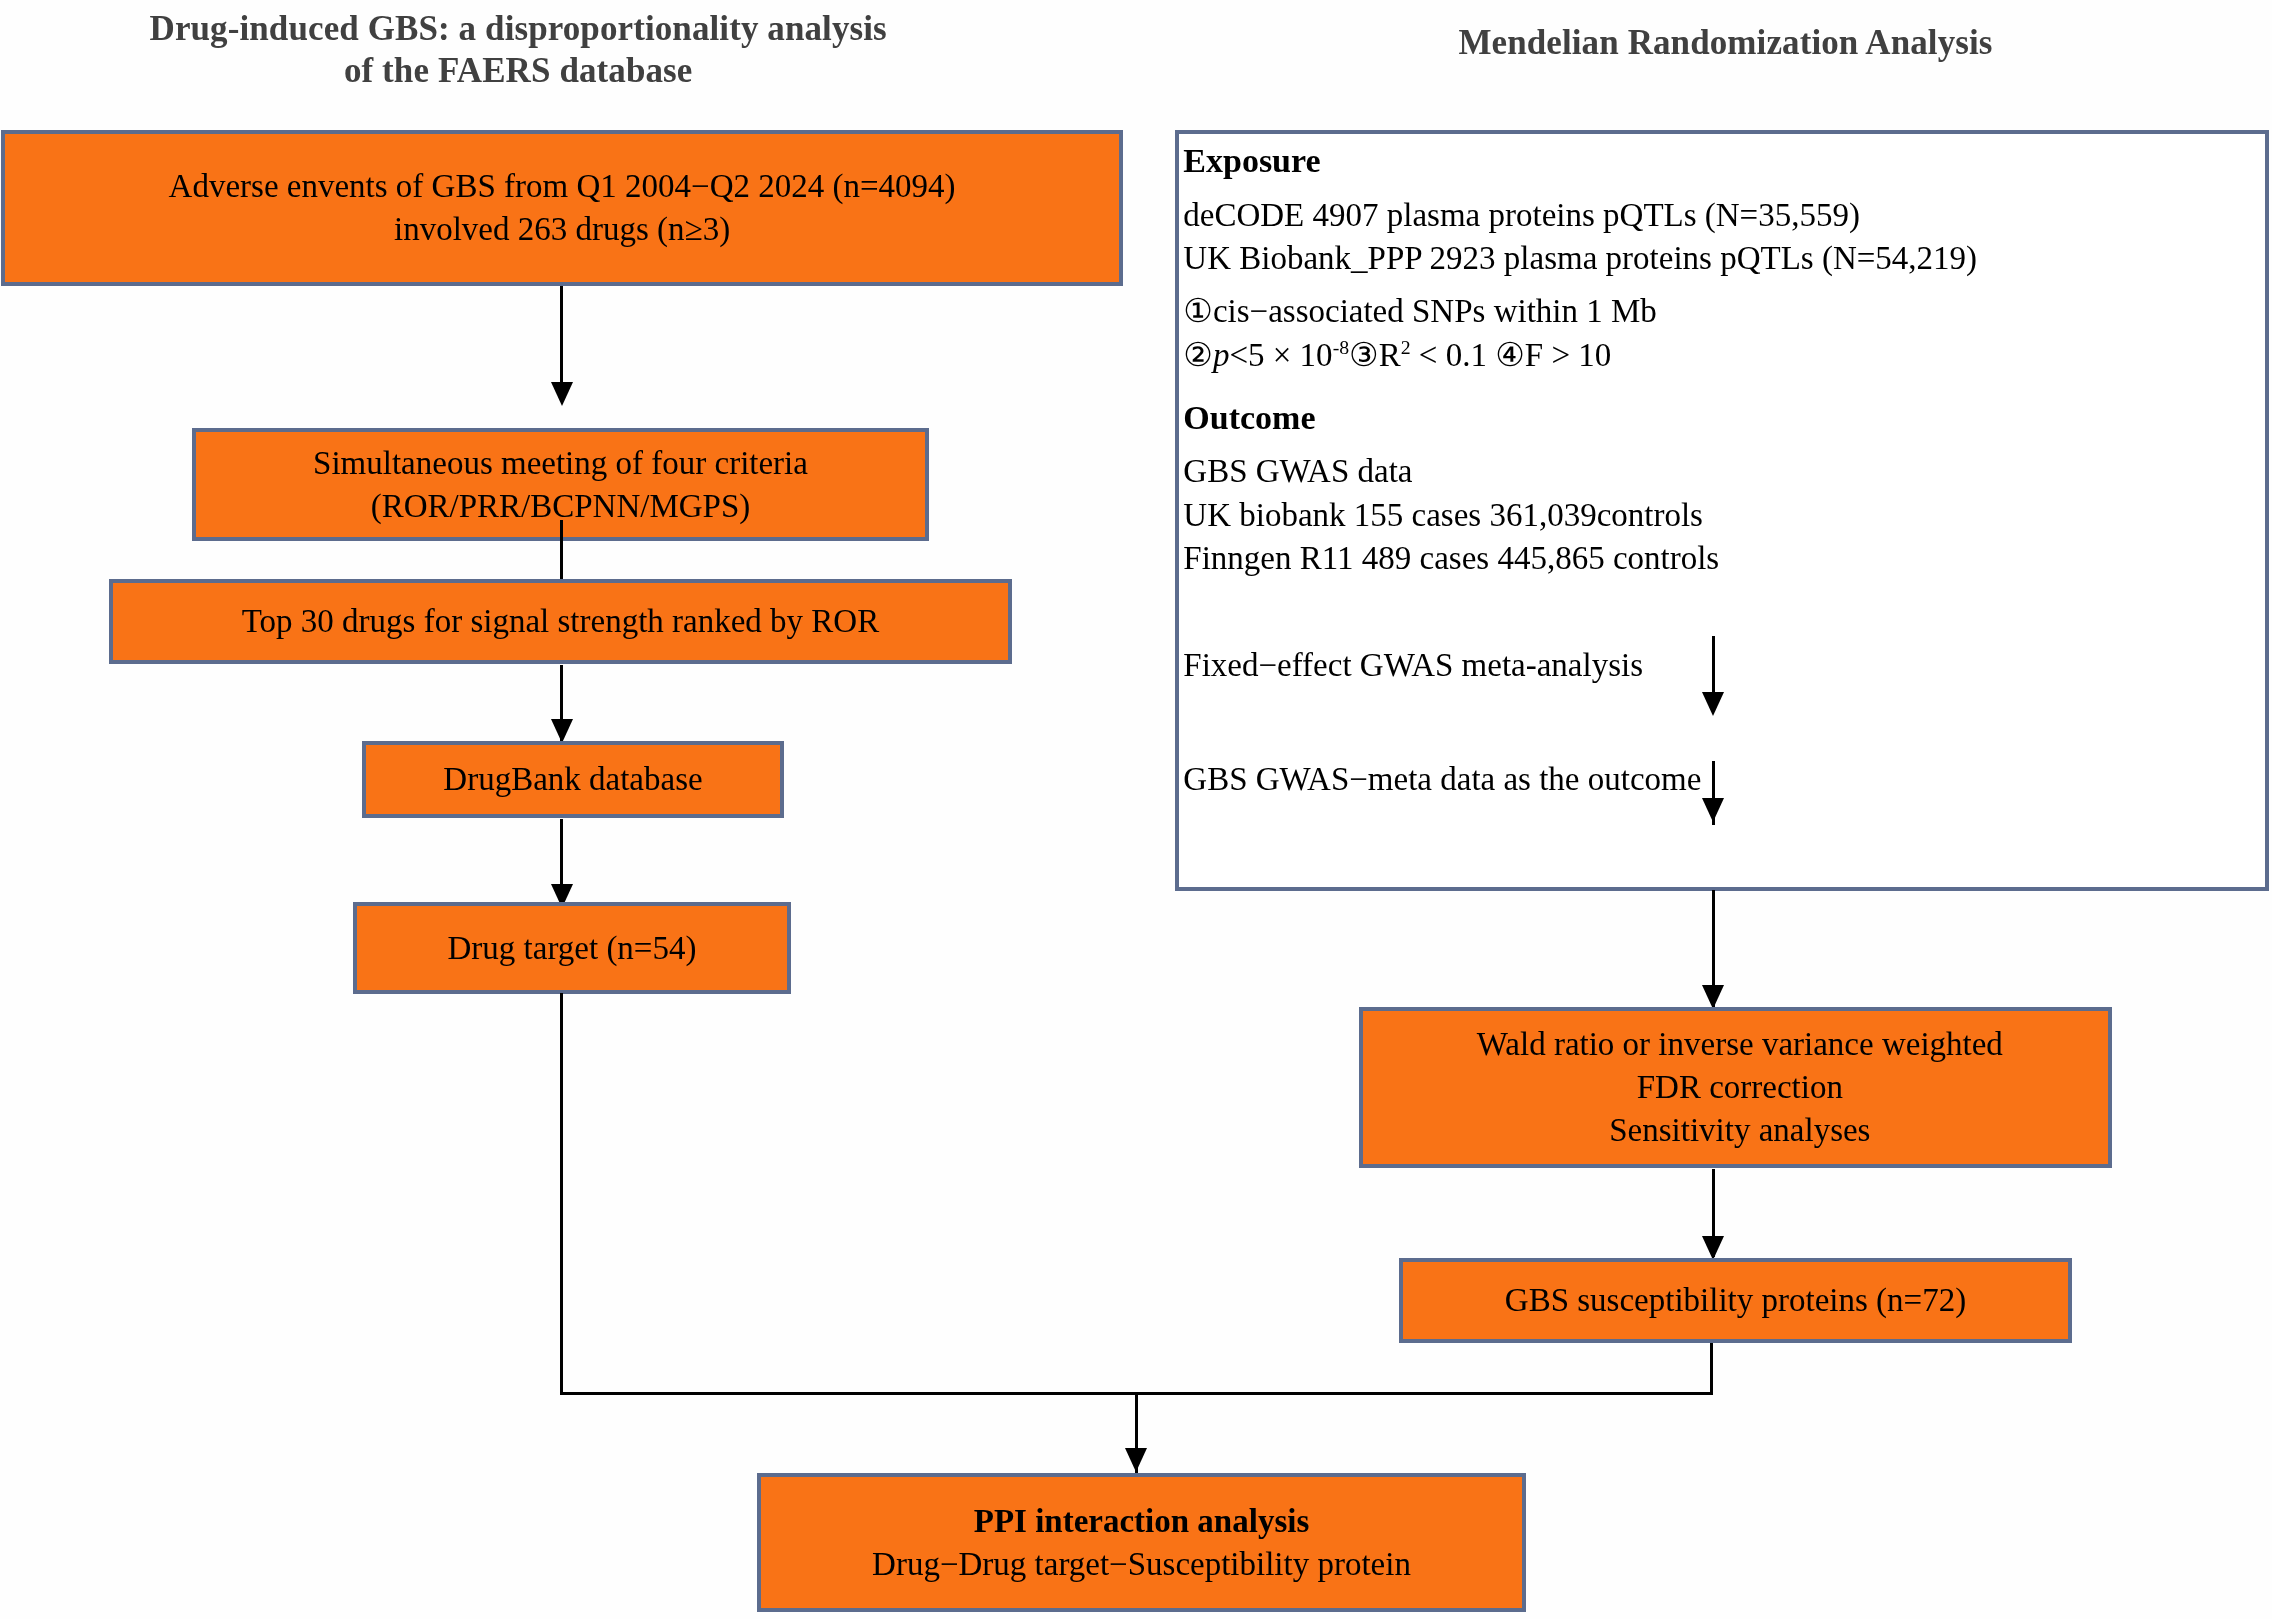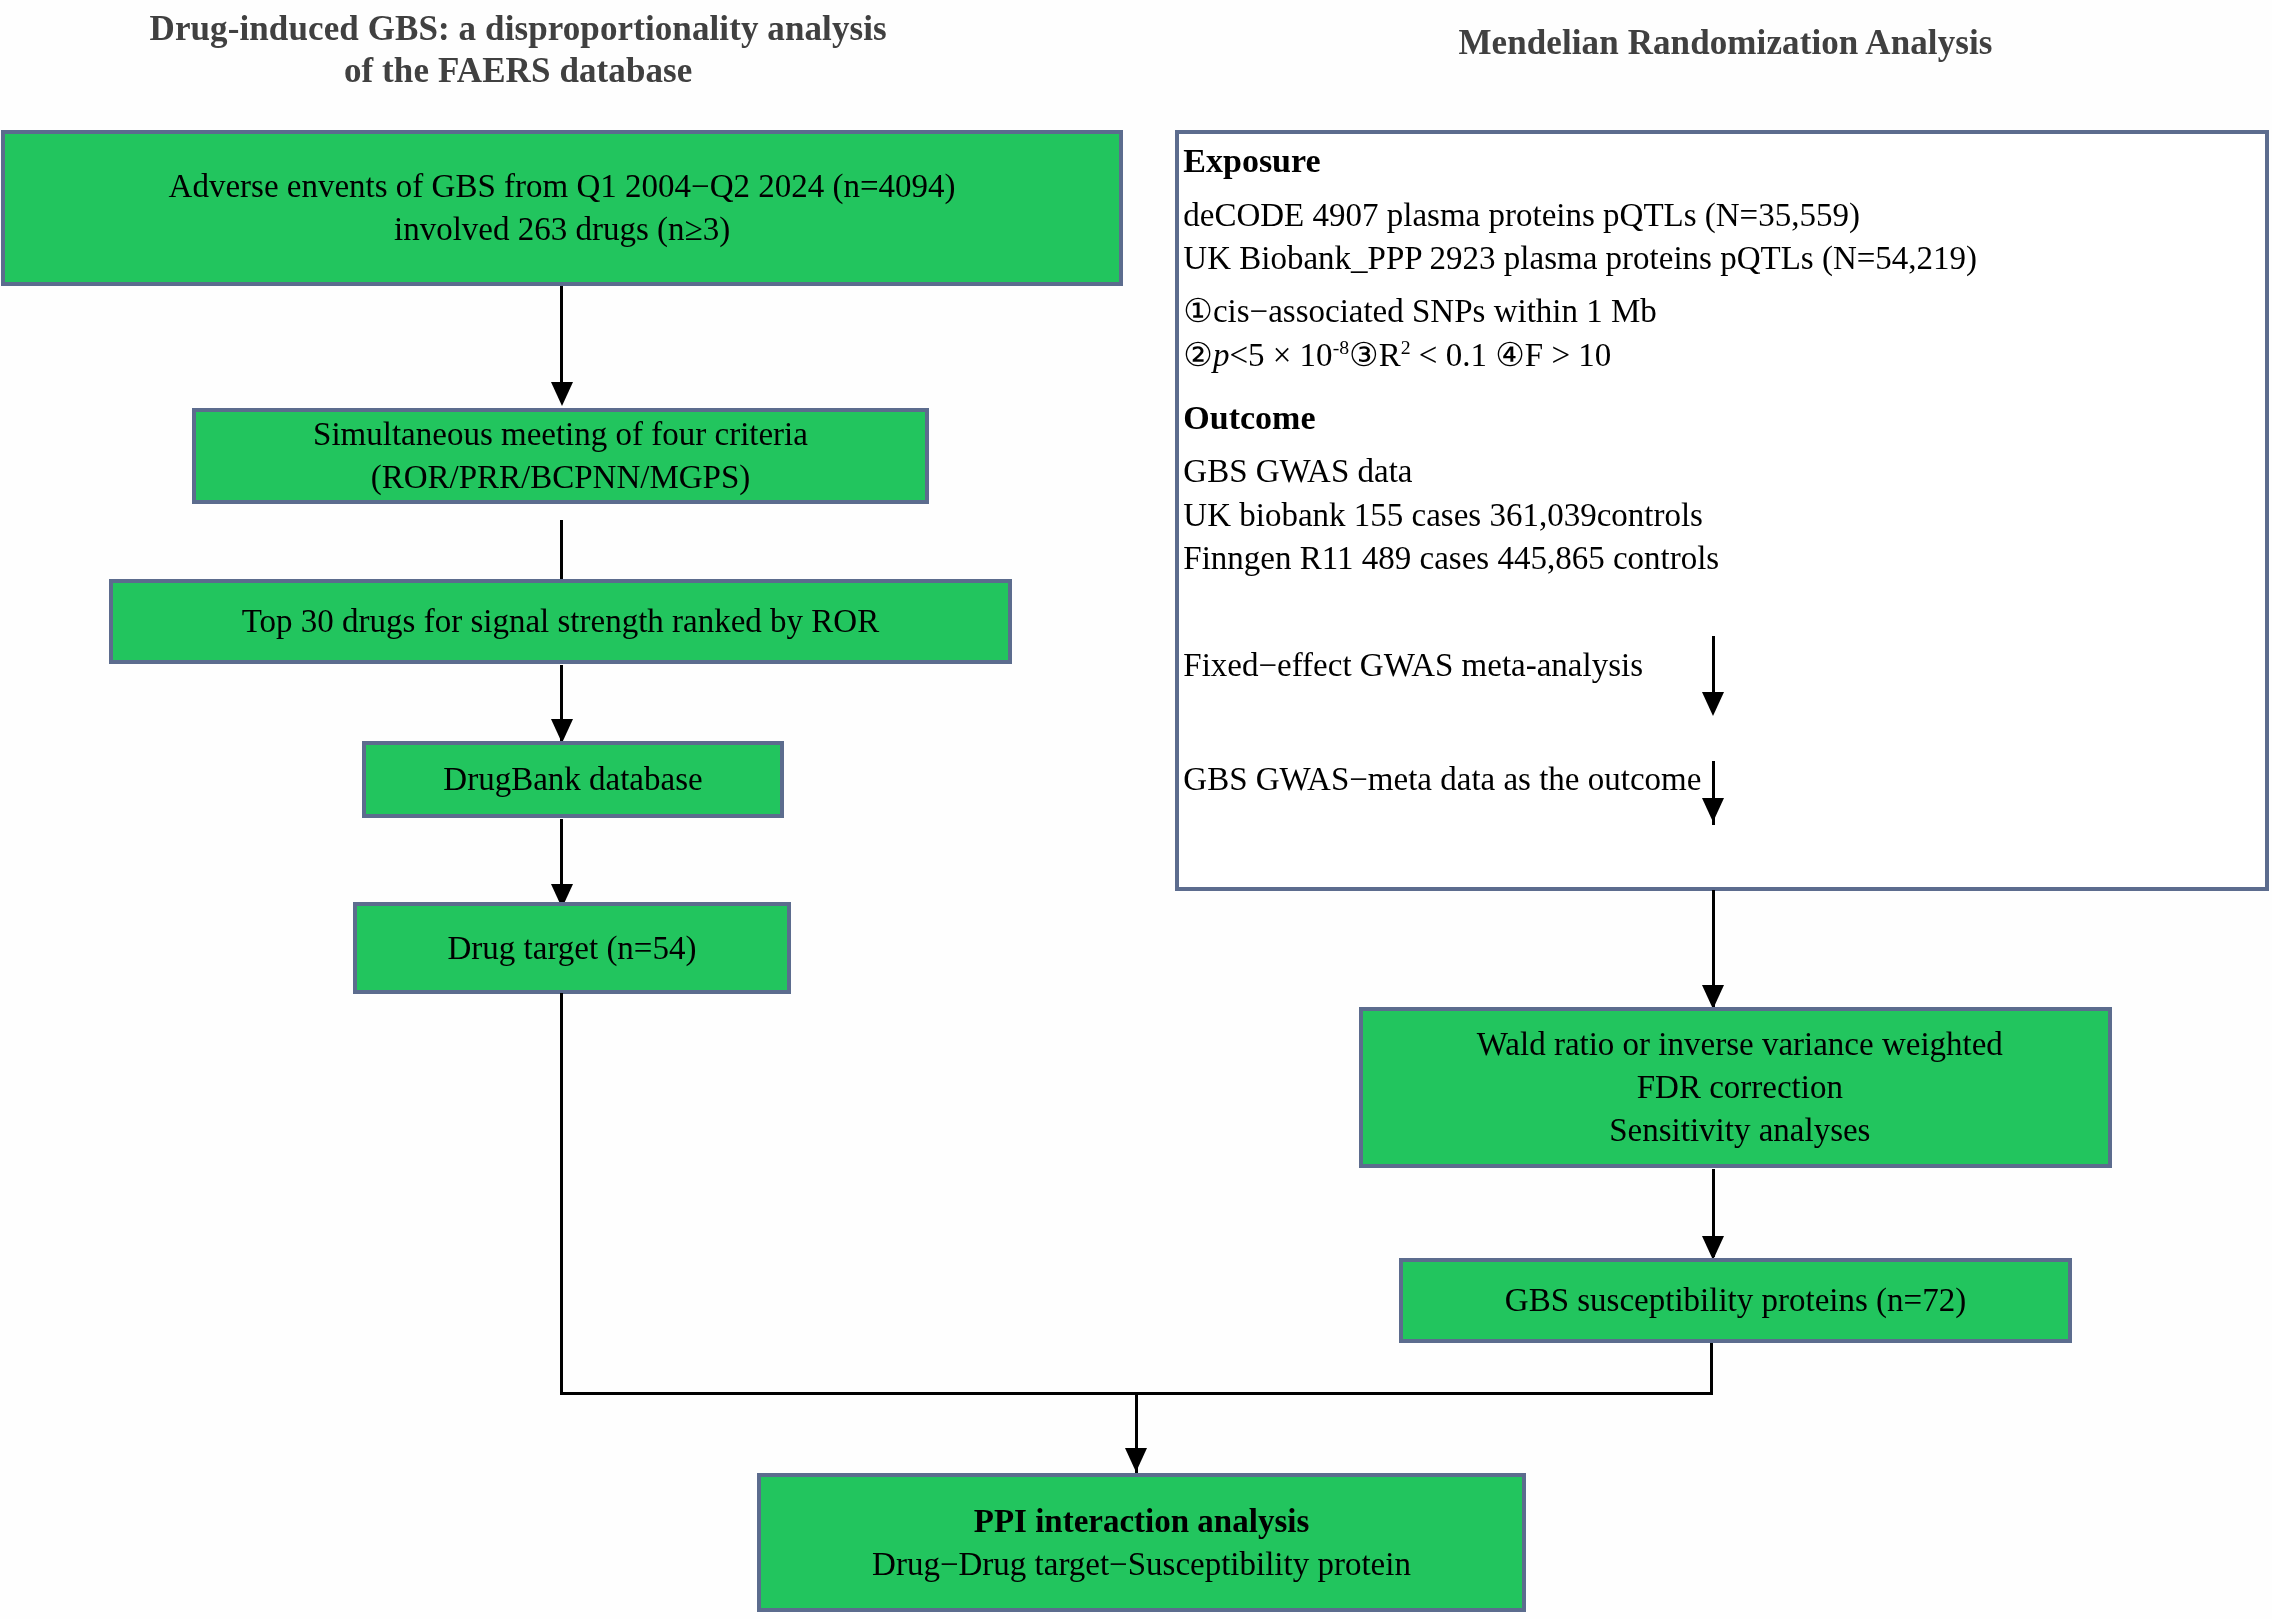--- a/index.html
+++ b/index.html
@@ -26,21 +26,21 @@
     font-size: 35px;
     line-height: 1.22;
     color: #404040;
     letter-spacing: 0.1px;
   }
 
   
   .node {
     position: absolute;
     box-sizing: border-box;
-    background: #22c55e;
+    background: #f97316;
     border: 4.8px solid #5c6c8e;
     display: flex;
     flex-direction: column;
     align-items: center;
     justify-content: center;
     text-align: center;
     font-size: 33px;
     line-height: 1.30;
     color: #000000;
     padding: 3.2px 5.3px;
@@ -106,21 +106,21 @@
   </div>
 
   <div class="node" style="left:1.1px; top:130px; width:1122px; height:156px;">
     <span class="line">Adverse envents of GBS from Q1 2004−Q2 2024 (n=4094)</span>
     <span class="line">involved 263 drugs (n≥3)</span>
   </div>
 
   <div class="vline" style="left:560px; top:286px; height:101px;"></div>
   <div class="arrowhead" style="left:551px; top:382px;"></div>
 
-  <div class="node" style="left:192px; top:408px; width:737px; height:96px;">
+  <div class="node" style="left:192px; top:428px; width:737px; height:113px;">
     <span class="line">Simultaneous meeting of four criteria</span>
     <span class="line">(ROR/PRR/BCPNN/MGPS)</span>
   </div>
 
   <div class="vline" style="left:560px; top:520px; height:69px;"></div>
   <div class="arrowhead" style="left:551px; top:584px;"></div>
 
   <div class="node" style="left:109px; top:579px; width:903px; height:85px;">
     <span class="line">Top 30 drugs for signal strength ranked by ROR</span>
   </div>

